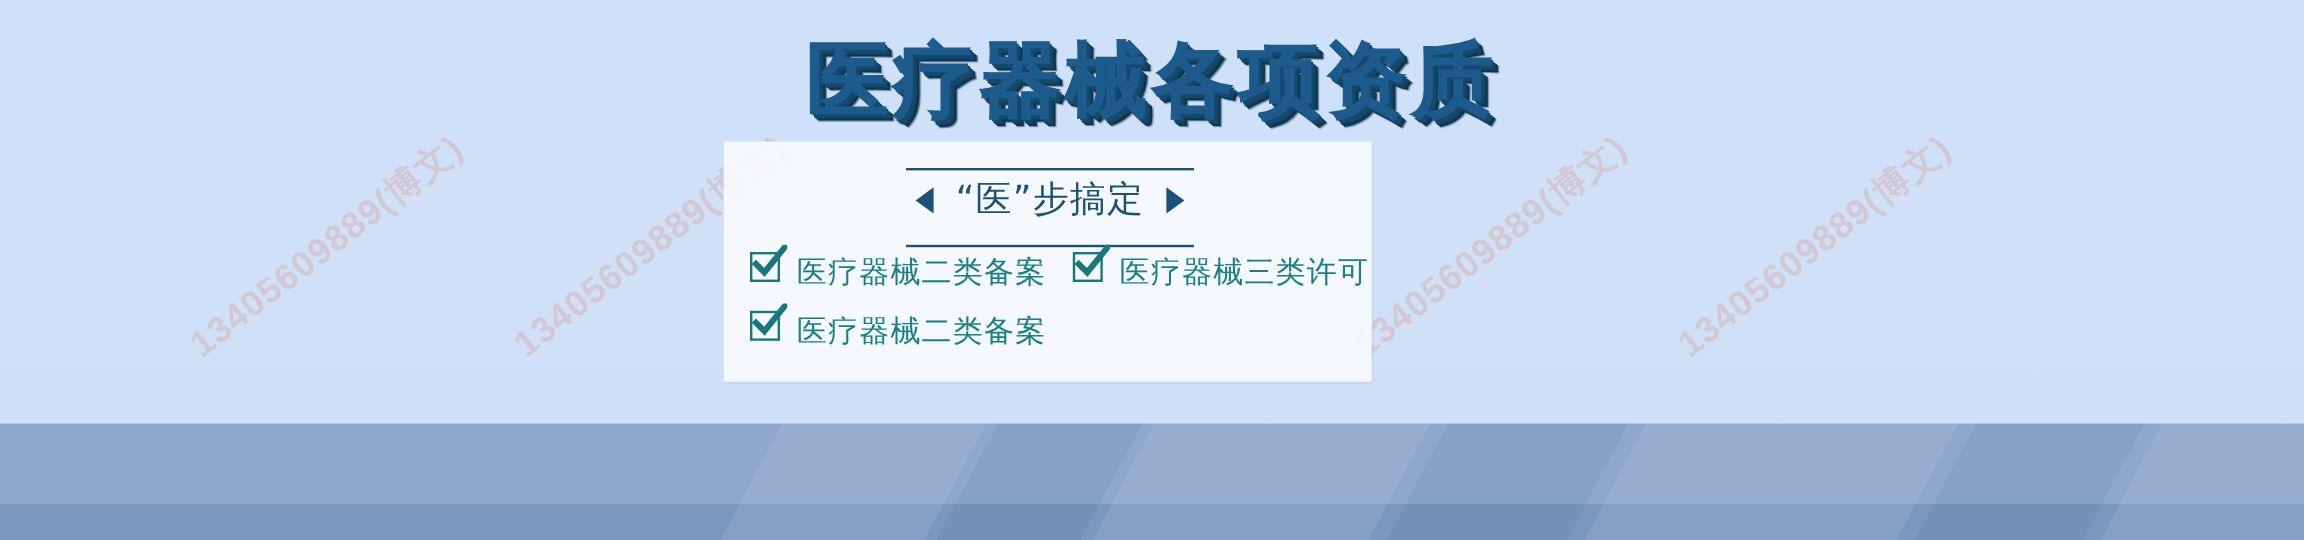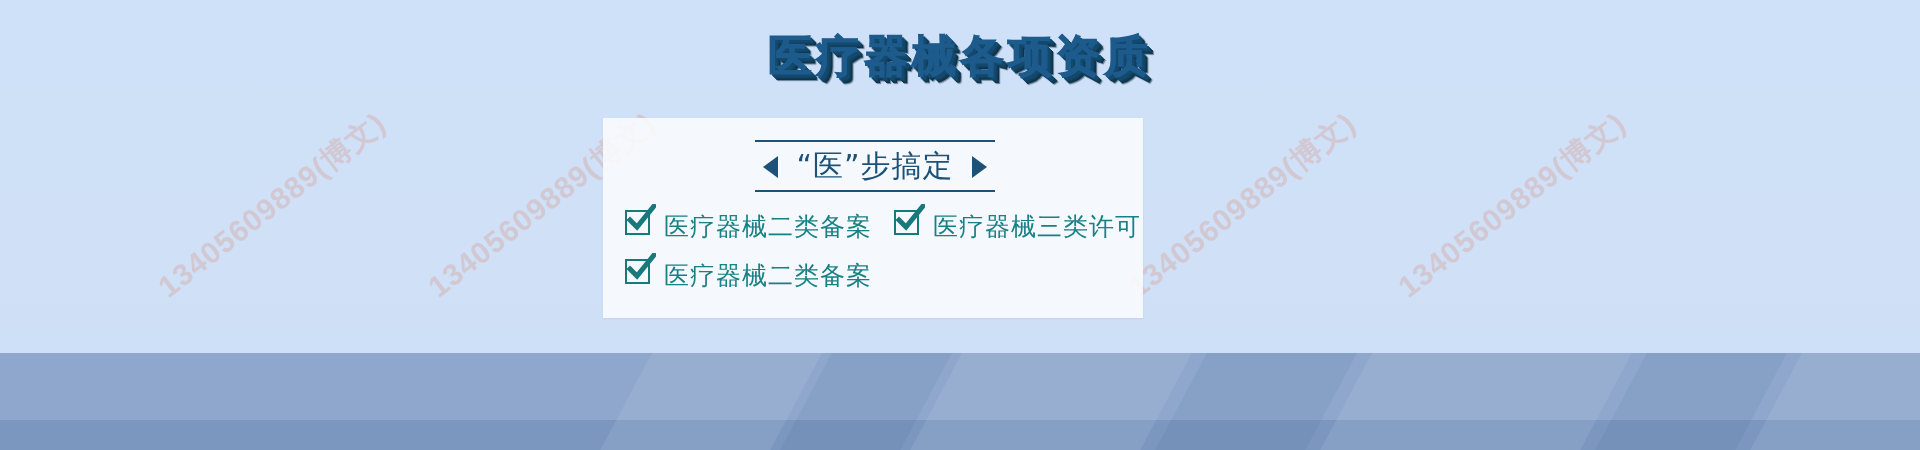--- a/index.html
+++ b/index.html
@@ -60,21 +60,21 @@
 
   
   #title-wrap {
     position:absolute;
     left:0; right:0; top:34px;
     text-align:center;
   }
   #main-title {
     display:inline-block;
     font-family:"DejaVu Sans","Liberation Sans",sans-serif;
-    font-size:44px;
+    font-size:68px;
     font-weight:900;
     line-height:1;
     color:#1d5b8d;
     letter-spacing:4px;
     text-shadow:
        2px 2px 0 #14496f,
        3px 3px 0 #14496f,
        4px 4px 0 #12425f,
        5px 5px 0 #103a55,
        6px 6px 0 #0e3349,
@@ -102,21 +102,21 @@
     height:2px;
     background:#1d5177;
     margin:0 auto;
     width:240px;
   }
   #subtitle-row {
     display:flex;
     align-items:center;
     justify-content:center;
     gap:18px;
-    padding:4px 0 3px;
+    padding:4px 0 17px;
   }
   .tri {
     width:0; height:0;
     border-top:11px solid transparent;
     border-bottom:11px solid transparent;
   }
   .tri.left  { border-right:15px solid #1d5177; }
   .tri.right { border-left:15px solid #1d5177; }
   #subtitle-text {
     font-family:"DejaVu Sans","Liberation Sans",sans-serif;

